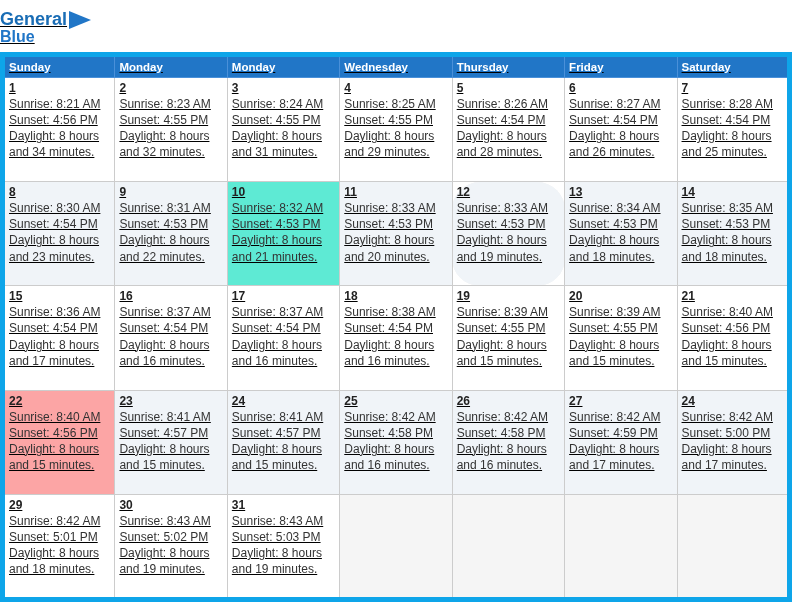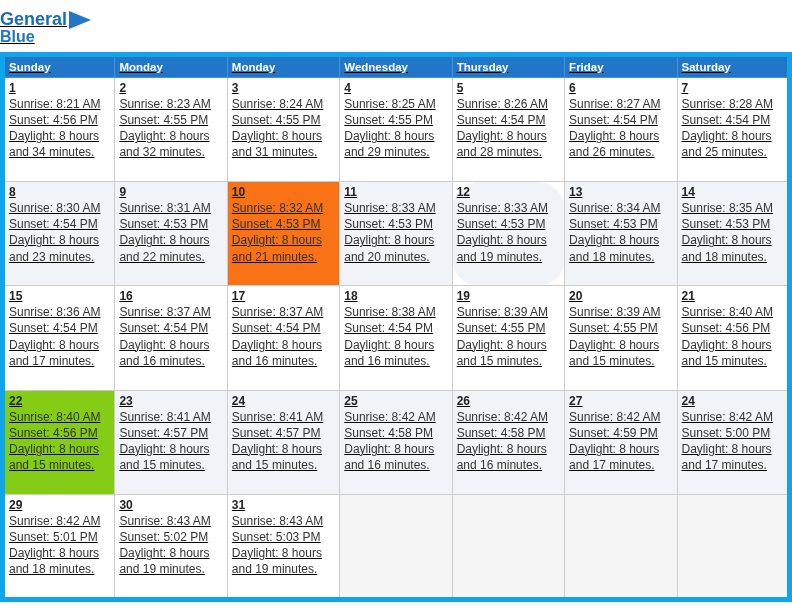--- a/index.html
+++ b/index.html
@@ -139,21 +139,21 @@
           <td><span class="day-num">6</span>
         <span class="cell-text">Sunrise: 8:27 AM<br>Sunset: 4:54 PM<br>Daylight: 8 hours and 26 minutes.</span></td>
           <td><span class="day-num">7</span>
         <span class="cell-text">Sunrise: 8:28 AM<br>Sunset: 4:54 PM<br>Daylight: 8 hours and 25 minutes.</span></td>
         </tr>
         <tr class="row-shade">
           <td style="background: rgb(240, 244, 248);"><span class="day-num">8</span>
         <span class="cell-text">Sunrise: 8:30 AM<br>Sunset: 4:54 PM<br>Daylight: 8 hours and 23 minutes.</span></td>
           <td style="background: rgb(240, 244, 248);"><span class="day-num">9</span>
         <span class="cell-text">Sunrise: 8:31 AM<br>Sunset: 4:53 PM<br>Daylight: 8 hours and 22 minutes.</span></td>
-          <td style="background: #f97316;"><span class="day-num">10</span>
+          <td style="background: #5eead4;"><span class="day-num">10</span>
         <span class="cell-text">Sunrise: 8:32 AM<br>Sunset: 4:53 PM<br>Daylight: 8 hours and 21 minutes.</span></td>
           <td style="background: rgb(240, 244, 248);"><span class="day-num">11</span>
         <span class="cell-text">Sunrise: 8:33 AM<br>Sunset: 4:53 PM<br>Daylight: 8 hours and 20 minutes.</span></td>
           <td style="background: rgb(240, 244, 248); border-radius: 28px;"><span class="day-num">12</span>
         <span class="cell-text">Sunrise: 8:33 AM<br>Sunset: 4:53 PM<br>Daylight: 8 hours and 19 minutes.</span></td>
           <td style="background: rgb(240, 244, 248);"><span class="day-num">13</span>
         <span class="cell-text">Sunrise: 8:34 AM<br>Sunset: 4:53 PM<br>Daylight: 8 hours and 18 minutes.</span></td>
           <td style="background: rgb(240, 244, 248);"><span class="day-num">14</span>
         <span class="cell-text">Sunrise: 8:35 AM<br>Sunset: 4:53 PM<br>Daylight: 8 hours and 18 minutes.</span></td>
         </tr>
@@ -167,21 +167,21 @@
           <td><span class="day-num">18</span>
         <span class="cell-text">Sunrise: 8:38 AM<br>Sunset: 4:54 PM<br>Daylight: 8 hours and 16 minutes.</span></td>
           <td><span class="day-num">19</span>
         <span class="cell-text">Sunrise: 8:39 AM<br>Sunset: 4:55 PM<br>Daylight: 8 hours and 15 minutes.</span></td>
           <td><span class="day-num">20</span>
         <span class="cell-text">Sunrise: 8:39 AM<br>Sunset: 4:55 PM<br>Daylight: 8 hours and 15 minutes.</span></td>
           <td><span class="day-num">21</span>
         <span class="cell-text">Sunrise: 8:40 AM<br>Sunset: 4:56 PM<br>Daylight: 8 hours and 15 minutes.</span></td>
         </tr>
         <tr class="row-shade">
-          <td style="background: #84cc16; margin-left: 7px;"><span class="day-num">22</span>
+          <td style="background: #fca5a5; margin-left: 7px;"><span class="day-num">22</span>
         <span class="cell-text">Sunrise: 8:40 AM<br>Sunset: 4:56 PM<br>Daylight: 8 hours and 15 minutes.</span></td>
           <td style="background: rgb(240, 244, 248);"><span class="day-num">23</span>
         <span class="cell-text">Sunrise: 8:41 AM<br>Sunset: 4:57 PM<br>Daylight: 8 hours and 15 minutes.</span></td>
           <td style="background: rgb(240, 244, 248);"><span class="day-num">24</span>
         <span class="cell-text">Sunrise: 8:41 AM<br>Sunset: 4:57 PM<br>Daylight: 8 hours and 15 minutes.</span></td>
           <td style="background: rgb(240, 244, 248);"><span class="day-num">25</span>
         <span class="cell-text">Sunrise: 8:42 AM<br>Sunset: 4:58 PM<br>Daylight: 8 hours and 16 minutes.</span></td>
           <td style="background: rgb(240, 244, 248);"><span class="day-num">26</span>
         <span class="cell-text">Sunrise: 8:42 AM<br>Sunset: 4:58 PM<br>Daylight: 8 hours and 16 minutes.</span></td>
           <td style="background: rgb(240, 244, 248);"><span class="day-num">27</span>

